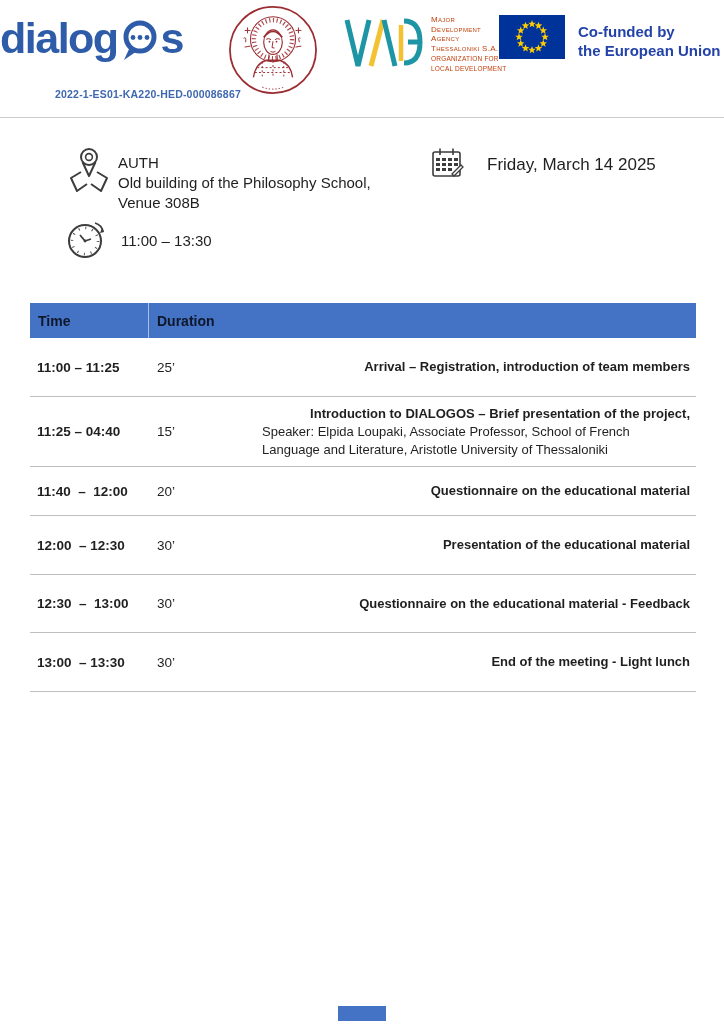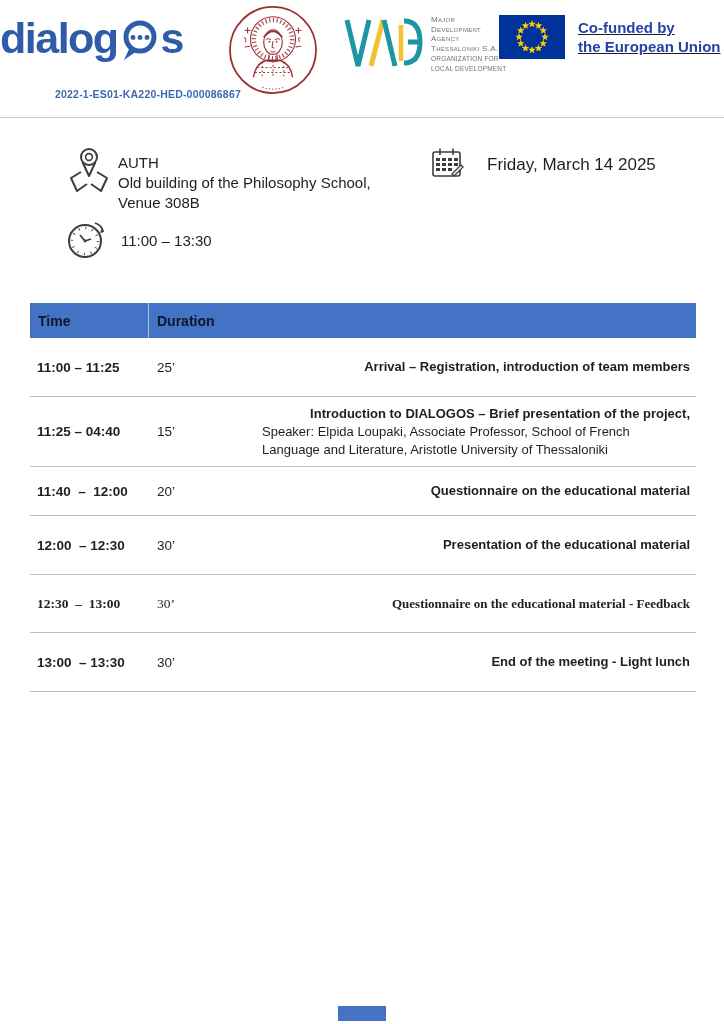--- a/index.html
+++ b/index.html
@@ -17,24 +17,24 @@
     font-size:43px;font-weight:700;letter-spacing:-1.5px;
     color:#2e5ca8;line-height:52px;
   }
   .logo-bubble{margin:6px 1px 0 2px;}
   .project-code{
     position:absolute;left:15px;top:88px;
     font-size:10.5px;font-weight:700;letter-spacing:.2px;color:#3f68b0;margin-left:40px;
   }
   .seal{position:absolute;left:227px;top:2px;}
   .mda{position:absolute;left:344px;top:13px;display:flex;align-items:flex-start;}
-  .mda-text{margin-left:7px;margin-top:2px;color:#737373;}
+  .mda-text{margin-left:7px;margin-top:2px;color:#c2410c;}
   .mda-line{font-size:8px;line-height:9.5px;font-variant:small-caps;letter-spacing:.3px;}
   .mda-sub{font-size:6.5px;line-height:8px;letter-spacing:.2px;margin-top:2px;text-transform:uppercase;}
-  .eu{position:absolute;left:499px;top:15px;display:flex;align-items:flex-start;text-decoration:underline;}
+  .eu{position:absolute;left:499px;top:15px;display:flex;align-items:center;}
   .eu-label{
     margin-left:13px;margin-top:3px;
     font-size:15px;font-weight:700;line-height:19px;color:#2443a8;
   }
   .hr{
     position:absolute;left:0;top:117px;width:724px;height:1px;background:#cccccc;
   }
   
   .loc-icon{position:absolute;left:68px;top:145px;}
   .loc-text{position:absolute;left:118px;top:153px;font-size:15px;line-height:20px;}
@@ -57,21 +57,21 @@
   .t-head .hcell{padding-left:8px;}
   .t-head .hcell + .hcell{border-left:1px solid rgba(255,255,255,.55);height:100%;display:flex;align-items:center;}
   .t-row{
     display:grid;grid-template-columns:118px 104px 444px;align-items:center;
     border-bottom:1px solid #bfbfbf;background:#ffffff;
   }
   .t-row:nth-child(1){min-height:58px;}
   .t-row:nth-child(2){min-height:69px;}
   .t-row:nth-child(3){min-height:48px;}
   .t-row:nth-child(4){min-height:58px;}
-  .t-row:nth-child(5){min-height:57px;font-family:Liberation Serif, serif;}
+  .t-row:nth-child(5){min-height:57px;}
   .t-row:nth-child(6){min-height:58px;}
   .cell-time{font-size:13.5px;font-weight:700;padding-left:7px;white-space:pre;}
   .cell-dur{font-size:13.5px;padding-left:9px;}
   .cell-topic{font-size:13px;line-height:18px;padding:6px 6px 6px 10px;}
   .topic-bold{font-weight:700;display:block;text-align:right;}
   .topic-reg{display:block;}
   
   .footer-bar{position:absolute;left:338px;top:1006px;width:48px;height:15px;background:#4472c4;}
 </style>
 </head>

